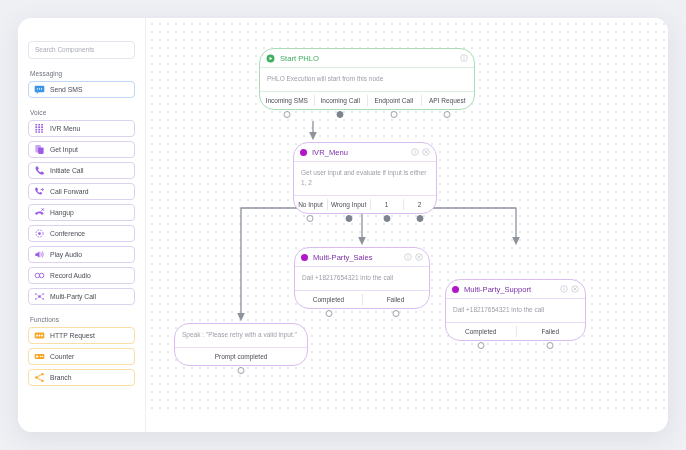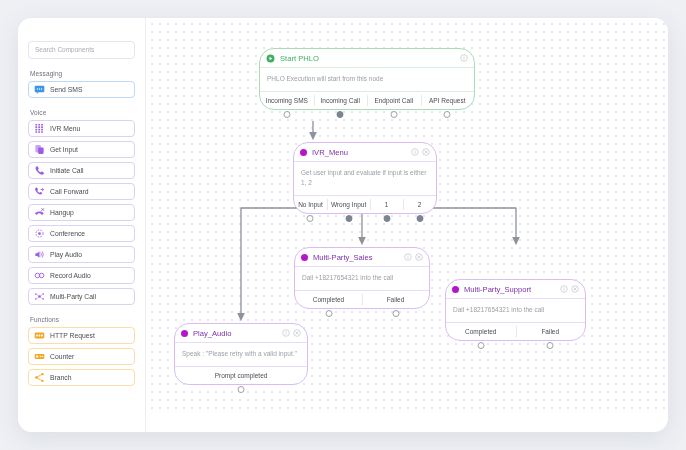--- a/index.html
+++ b/index.html
@@ -459,39 +459,20 @@
                 <span>Completed</span>
                 <span class="port-knob"></span>
               </div>
               <div class="port">
                 <span>Failed</span>
                 <span class="port-knob"></span>
               </div>
             </div>
           </div>
           <div class="node" id="node-play">
-            <div class="node-head">
-              <span class="dot-ico" style="background: rgb(179, 22, 201);"></span>
-              <span class="node-title">Play_Audio</span>
-              <span class="head-actions">
-                <span style="display: flex;">
-                  <svg class="circ-ico" viewBox="0 0 16 16">
-                    <circle cx="8" cy="8" r="6.6" fill="none" stroke="#b9bcc4" stroke-width="1.2"></circle>
-                    <rect x="7.3" y="6.6" width="1.4" height="4.6" rx=".6" fill="#b9bcc4"></rect>
-                    <circle cx="8" cy="4.8" r=".85" fill="#b9bcc4"></circle>
-                  </svg>
-                </span>
-                <span style="display: flex;">
-                  <svg class="circ-ico" viewBox="0 0 16 16">
-                    <circle cx="8" cy="8" r="6.6" fill="none" stroke="#b9bcc4" stroke-width="1.2"></circle>
-                    <path d="M5.6 5.6 L10.4 10.4 M10.4 5.6 L5.6 10.4" stroke="#b9bcc4" stroke-width="1.2" stroke-linecap="round"></path>
-                  </svg>
-                </span>
-              </span>
-            </div>
             <div class="node-body">Speak : "Please retry with a valid input."</div>
             <div class="node-ports">
               <div class="port">
                 <span>Prompt completed</span>
                 <span class="port-knob"></span>
               </div>
             </div>
           </div>
         </div>
     </div>

